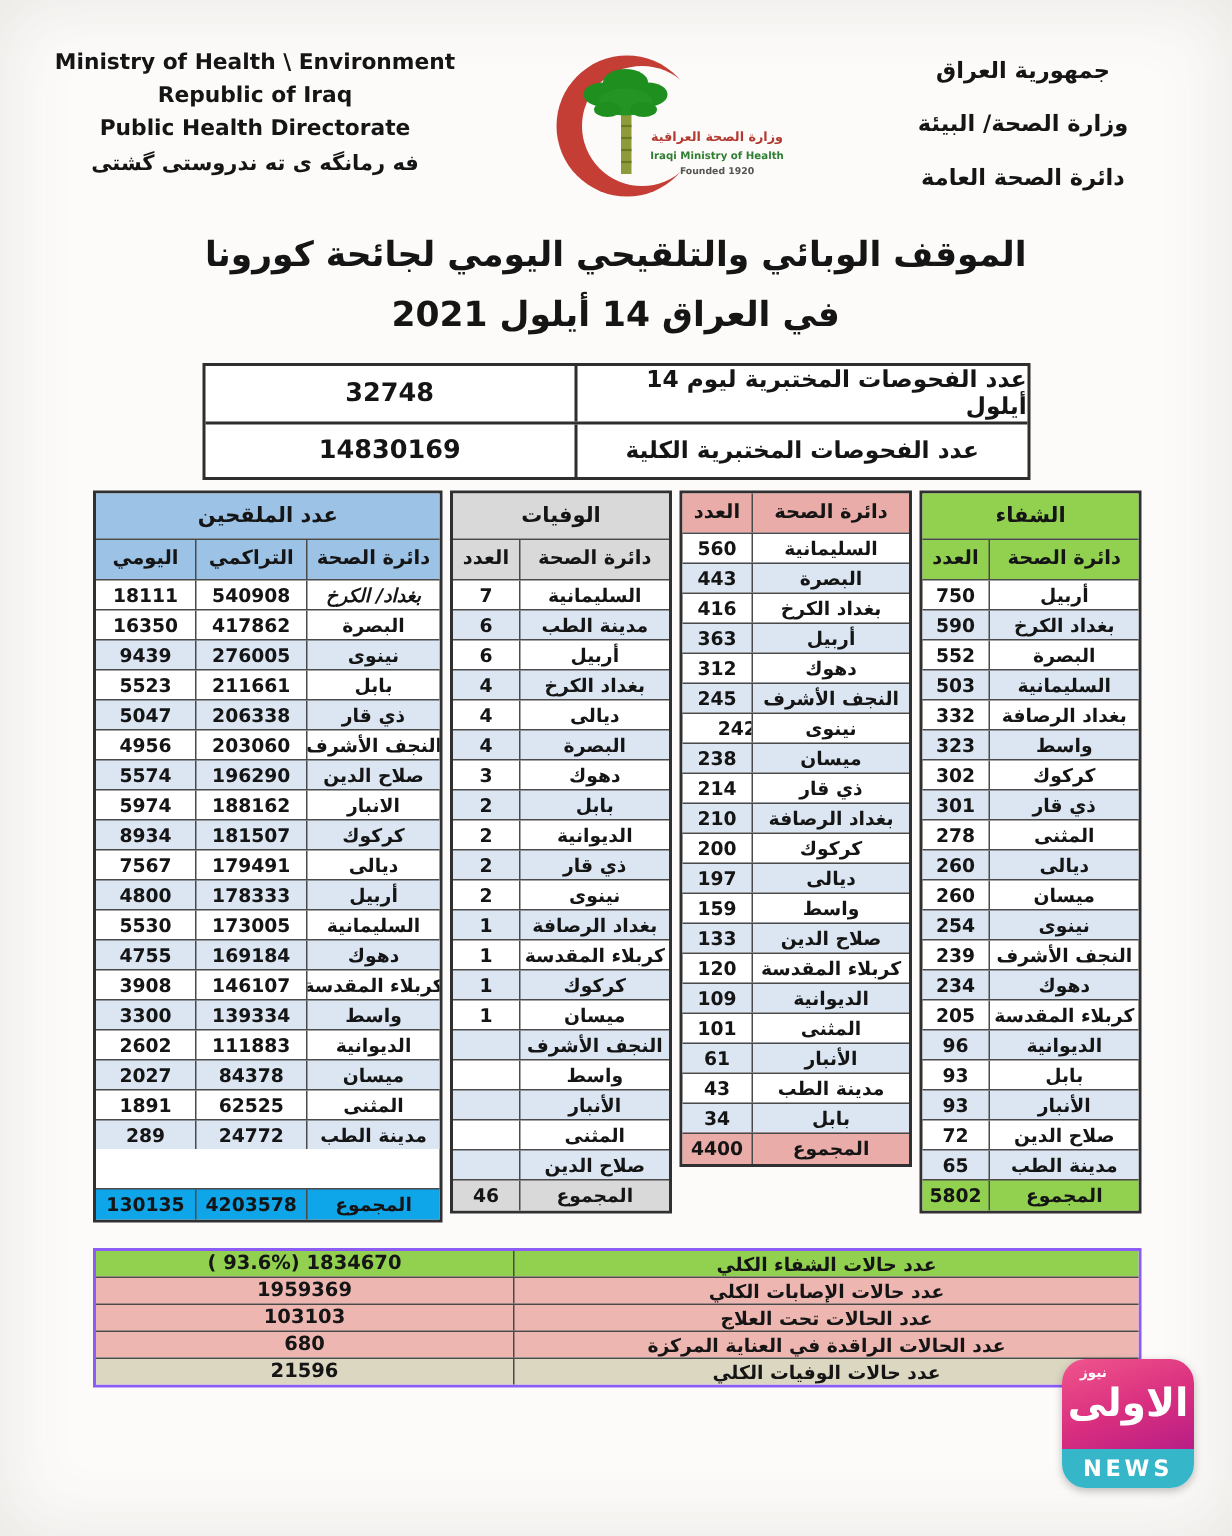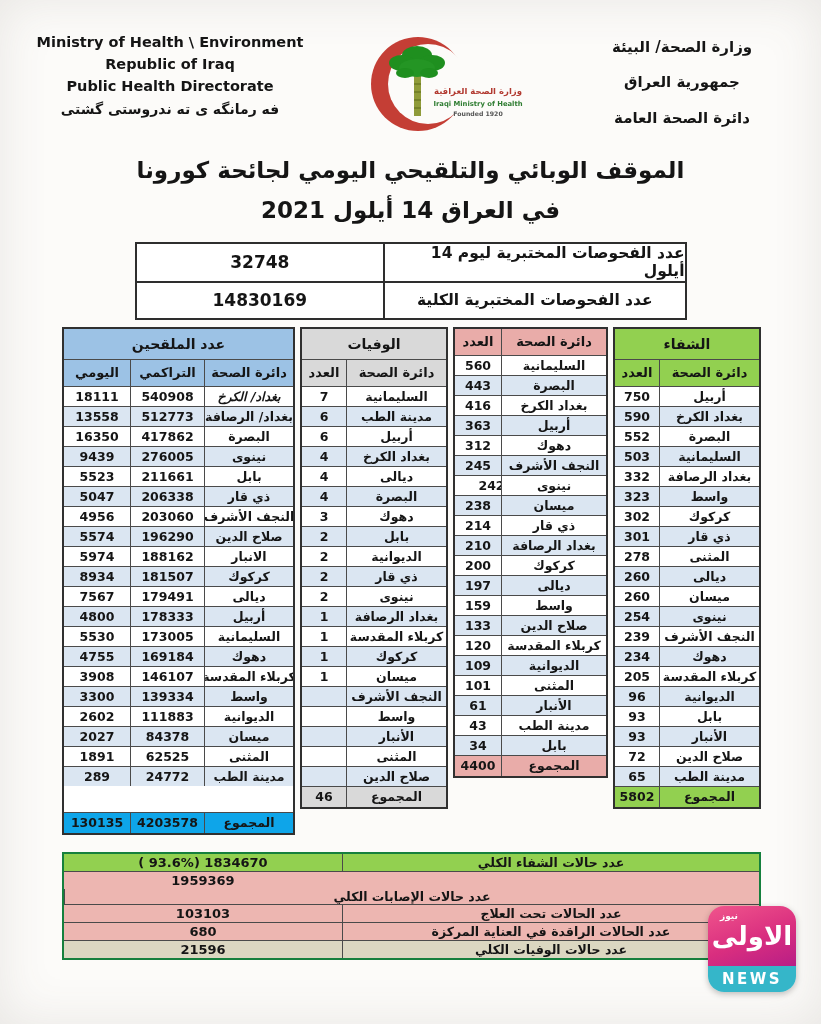--- a/index.html
+++ b/index.html
@@ -40,21 +40,21 @@
   .w-rec { width: 148px; }
   .trow { display: flex; align-items: stretch; }
   .trow + .trow { border-top: 1px solid #4a4a4a; }
   .cell { display: flex; align-items: center; justify-content: center; font-size: 12.5px; height: 19px; overflow: hidden; white-space: nowrap; }
   .cell + .cell { border-left: 1px solid #4a4a4a; }
   .trow-title .cell { height: 30px; font-size: 14px; }
   .trow-head .cell { height: 26px; font-size: 13px; }
   .trow-total .cell { height: 20px; }
   .shade { background: #dbe6f2; }
   
-  .summary { margin: 17px 60px 0 62px; border: 2px solid #15803d; background: #fff; }
+  .summary { margin: 17px 60px 0 62px; border: 2px solid #8b5cf6; background: #fff; }
   .srow { display: flex; }
   .srow + .srow { border-top: 1.5px solid #4a4a4a; }
   .s-val { width: 40%; display: flex; align-items: center; justify-content: center; font-size: 13px; height: 17px; }
   .s-label { flex: 1; border-left: 1.5px solid #4a4a4a; display: flex; align-items: center; justify-content: center; font-size: 12.5px; }
   
   .newslogo {
     position: absolute; right: 25px; bottom: 32px;
     width: 88px; height: 86px; border-radius: 16px; overflow: hidden;
     box-shadow: 0 2px 6px rgba(0,0,0,0.25);
   }
@@ -100,22 +100,22 @@
           <ellipse cx="51" cy="49" rx="9" ry="5" fill="#1f8f1f"></ellipse>
           <ellipse cx="75" cy="49" rx="9" ry="5" fill="#1f8f1f"></ellipse>
         </g>
         <text x="124" y="70" font-size="8.5" fill="#b23a31" text-anchor="middle" font-weight="bold">وزارة الصحة العراقية</text>
         <text x="124" y="82" font-size="6.8" fill="#2f7d32" text-anchor="middle" font-weight="bold">Iraqi Ministry of Health</text>
         <text x="124" y="92" font-size="6.2" fill="#555" text-anchor="middle" font-weight="bold">Founded 1920</text>
       </svg>
     </div>
 
     <div class="h-ar" dir="rtl">
+      <div>جمهورية العراق</div>
       <div>وزارة الصحة/ البيئة</div>
-      <div>جمهورية العراق</div>
       <div>دائرة الصحة العامة</div>
     </div>
   </div>
 
   <div class="title" dir="rtl">
     <div>الموقف الوبائي والتلقيحي اليومي لجائحة كورونا</div>
     <div>في العراق  14  أيلول 2021</div>
   </div>
 
   <div class="tests">
@@ -137,25 +137,20 @@
         <div class="trow trow-head" style="background: rgb(156, 194, 229);">
           <div class="cell" style="width: 66px;">اليومي</div>
           <div class="cell" style="width: 74px;">التراكمي</div>
           <div class="cell" dir="rtl" style="flex: 1 1 0%;">دائرة الصحة</div>
         </div>
         <div class="trow">
           <div class="cell" style="width: 66px;">18111</div>
           <div class="cell" style="width: 74px;">540908</div>
           <div class="cell" dir="rtl" style="flex: 1 1 0%; font-style: italic;">بغداد/ الكرخ</div>
         </div>
-        <div class="trow shade">
-          <div class="cell" style="width: 66px;">13558</div>
-          <div class="cell" style="width: 74px;">512773</div>
-          <div class="cell" dir="rtl" style="flex: 1 1 0%;">بغداد/ الرصافة</div>
-        </div>
         <div class="trow">
           <div class="cell" style="width: 66px;">16350</div>
           <div class="cell" style="width: 74px;">417862</div>
           <div class="cell" dir="rtl" style="flex: 1 1 0%;">البصرة</div>
         </div>
         <div class="trow shade">
           <div class="cell" style="width: 66px;">9439</div>
           <div class="cell" style="width: 74px;">276005</div>
           <div class="cell" dir="rtl" style="flex: 1 1 0%;">نينوى</div>
         </div>
@@ -521,21 +516,21 @@
           <div class="cell" dir="rtl" style="flex: 1 1 0%;">المجموع</div>
         </div>
       </div>
   </div>
 
   <div class="summary">
       <div class="srow" style="background: rgb(146, 208, 80);">
         <div class="s-val">( 93.6%)  1834670</div>
         <div class="s-label" dir="rtl">عدد حالات الشفاء الكلي</div>
       </div>
-      <div class="srow" style="background: rgb(237, 182, 177); flex-direction: column;">
+      <div class="srow" style="background: rgb(237, 182, 177);">
         <div class="s-val">1959369</div>
         <div class="s-label" dir="rtl">عدد حالات الإصابات الكلي</div>
       </div>
       <div class="srow" style="background: rgb(237, 182, 177);">
         <div class="s-val">103103</div>
         <div class="s-label" dir="rtl">عدد الحالات تحت العلاج</div>
       </div>
       <div class="srow" style="background: rgb(237, 182, 177);">
         <div class="s-val">680</div>
         <div class="s-label" dir="rtl">عدد الحالات الراقدة في العناية المركزة</div>

